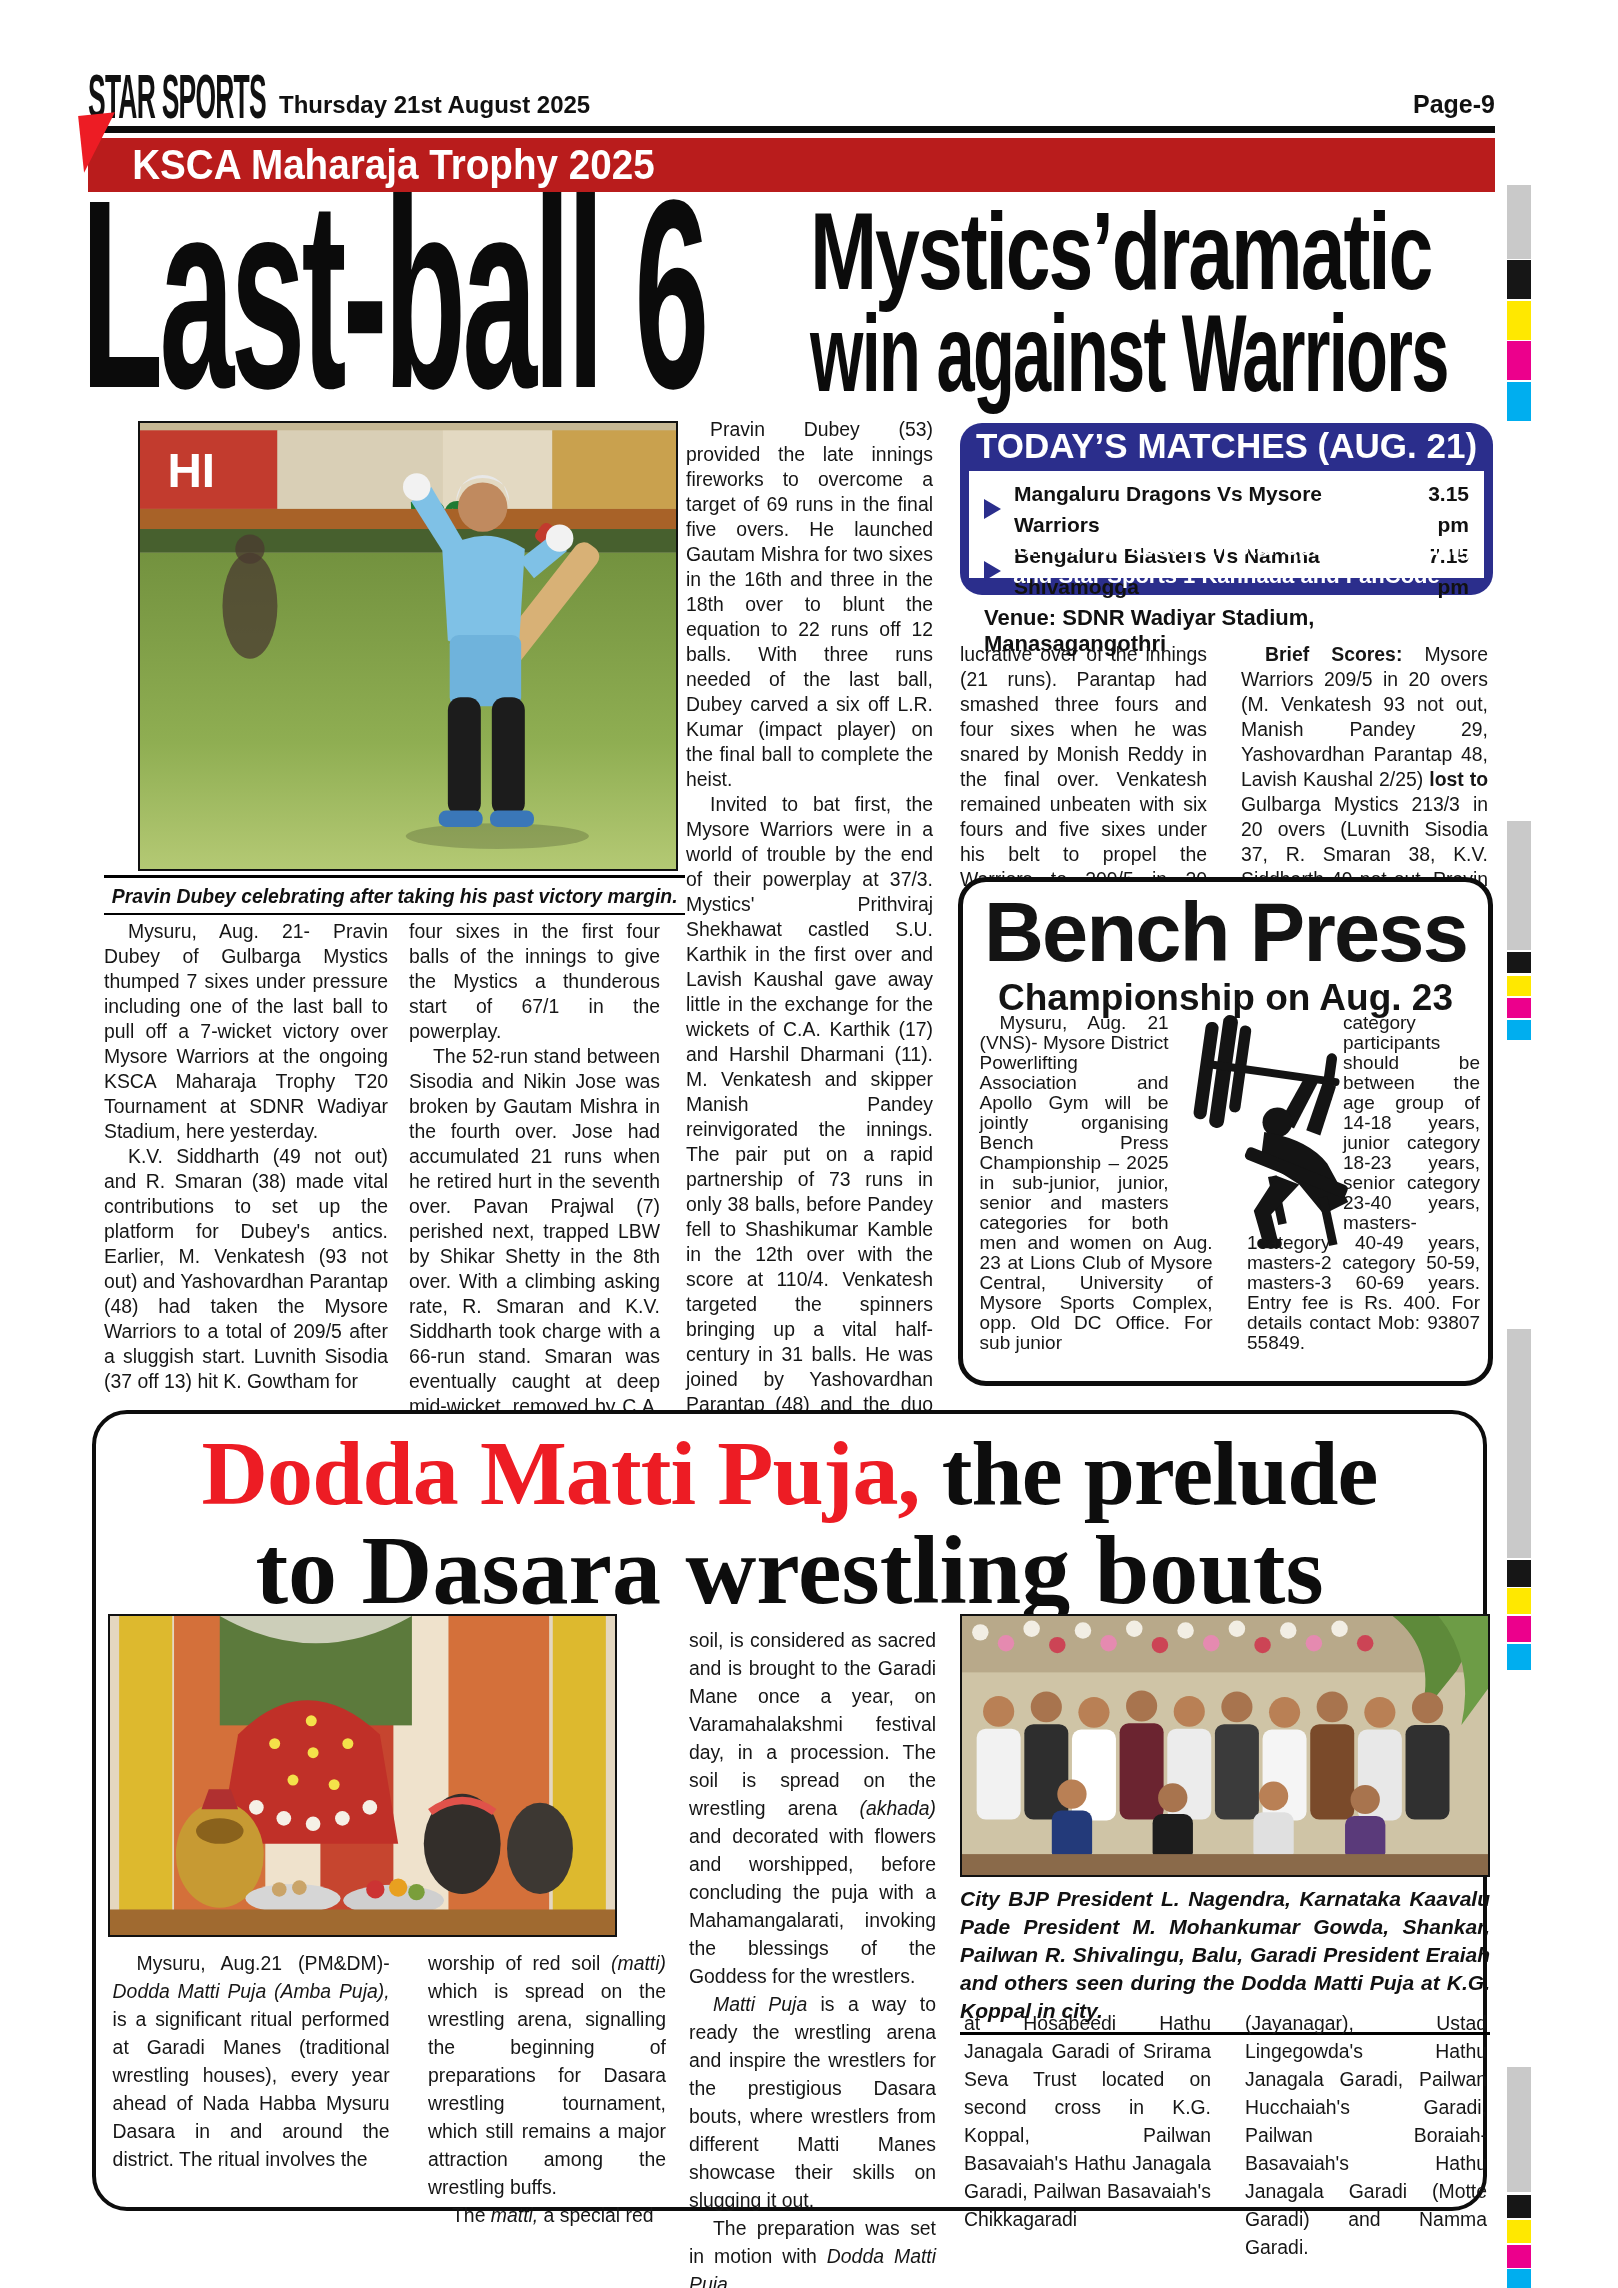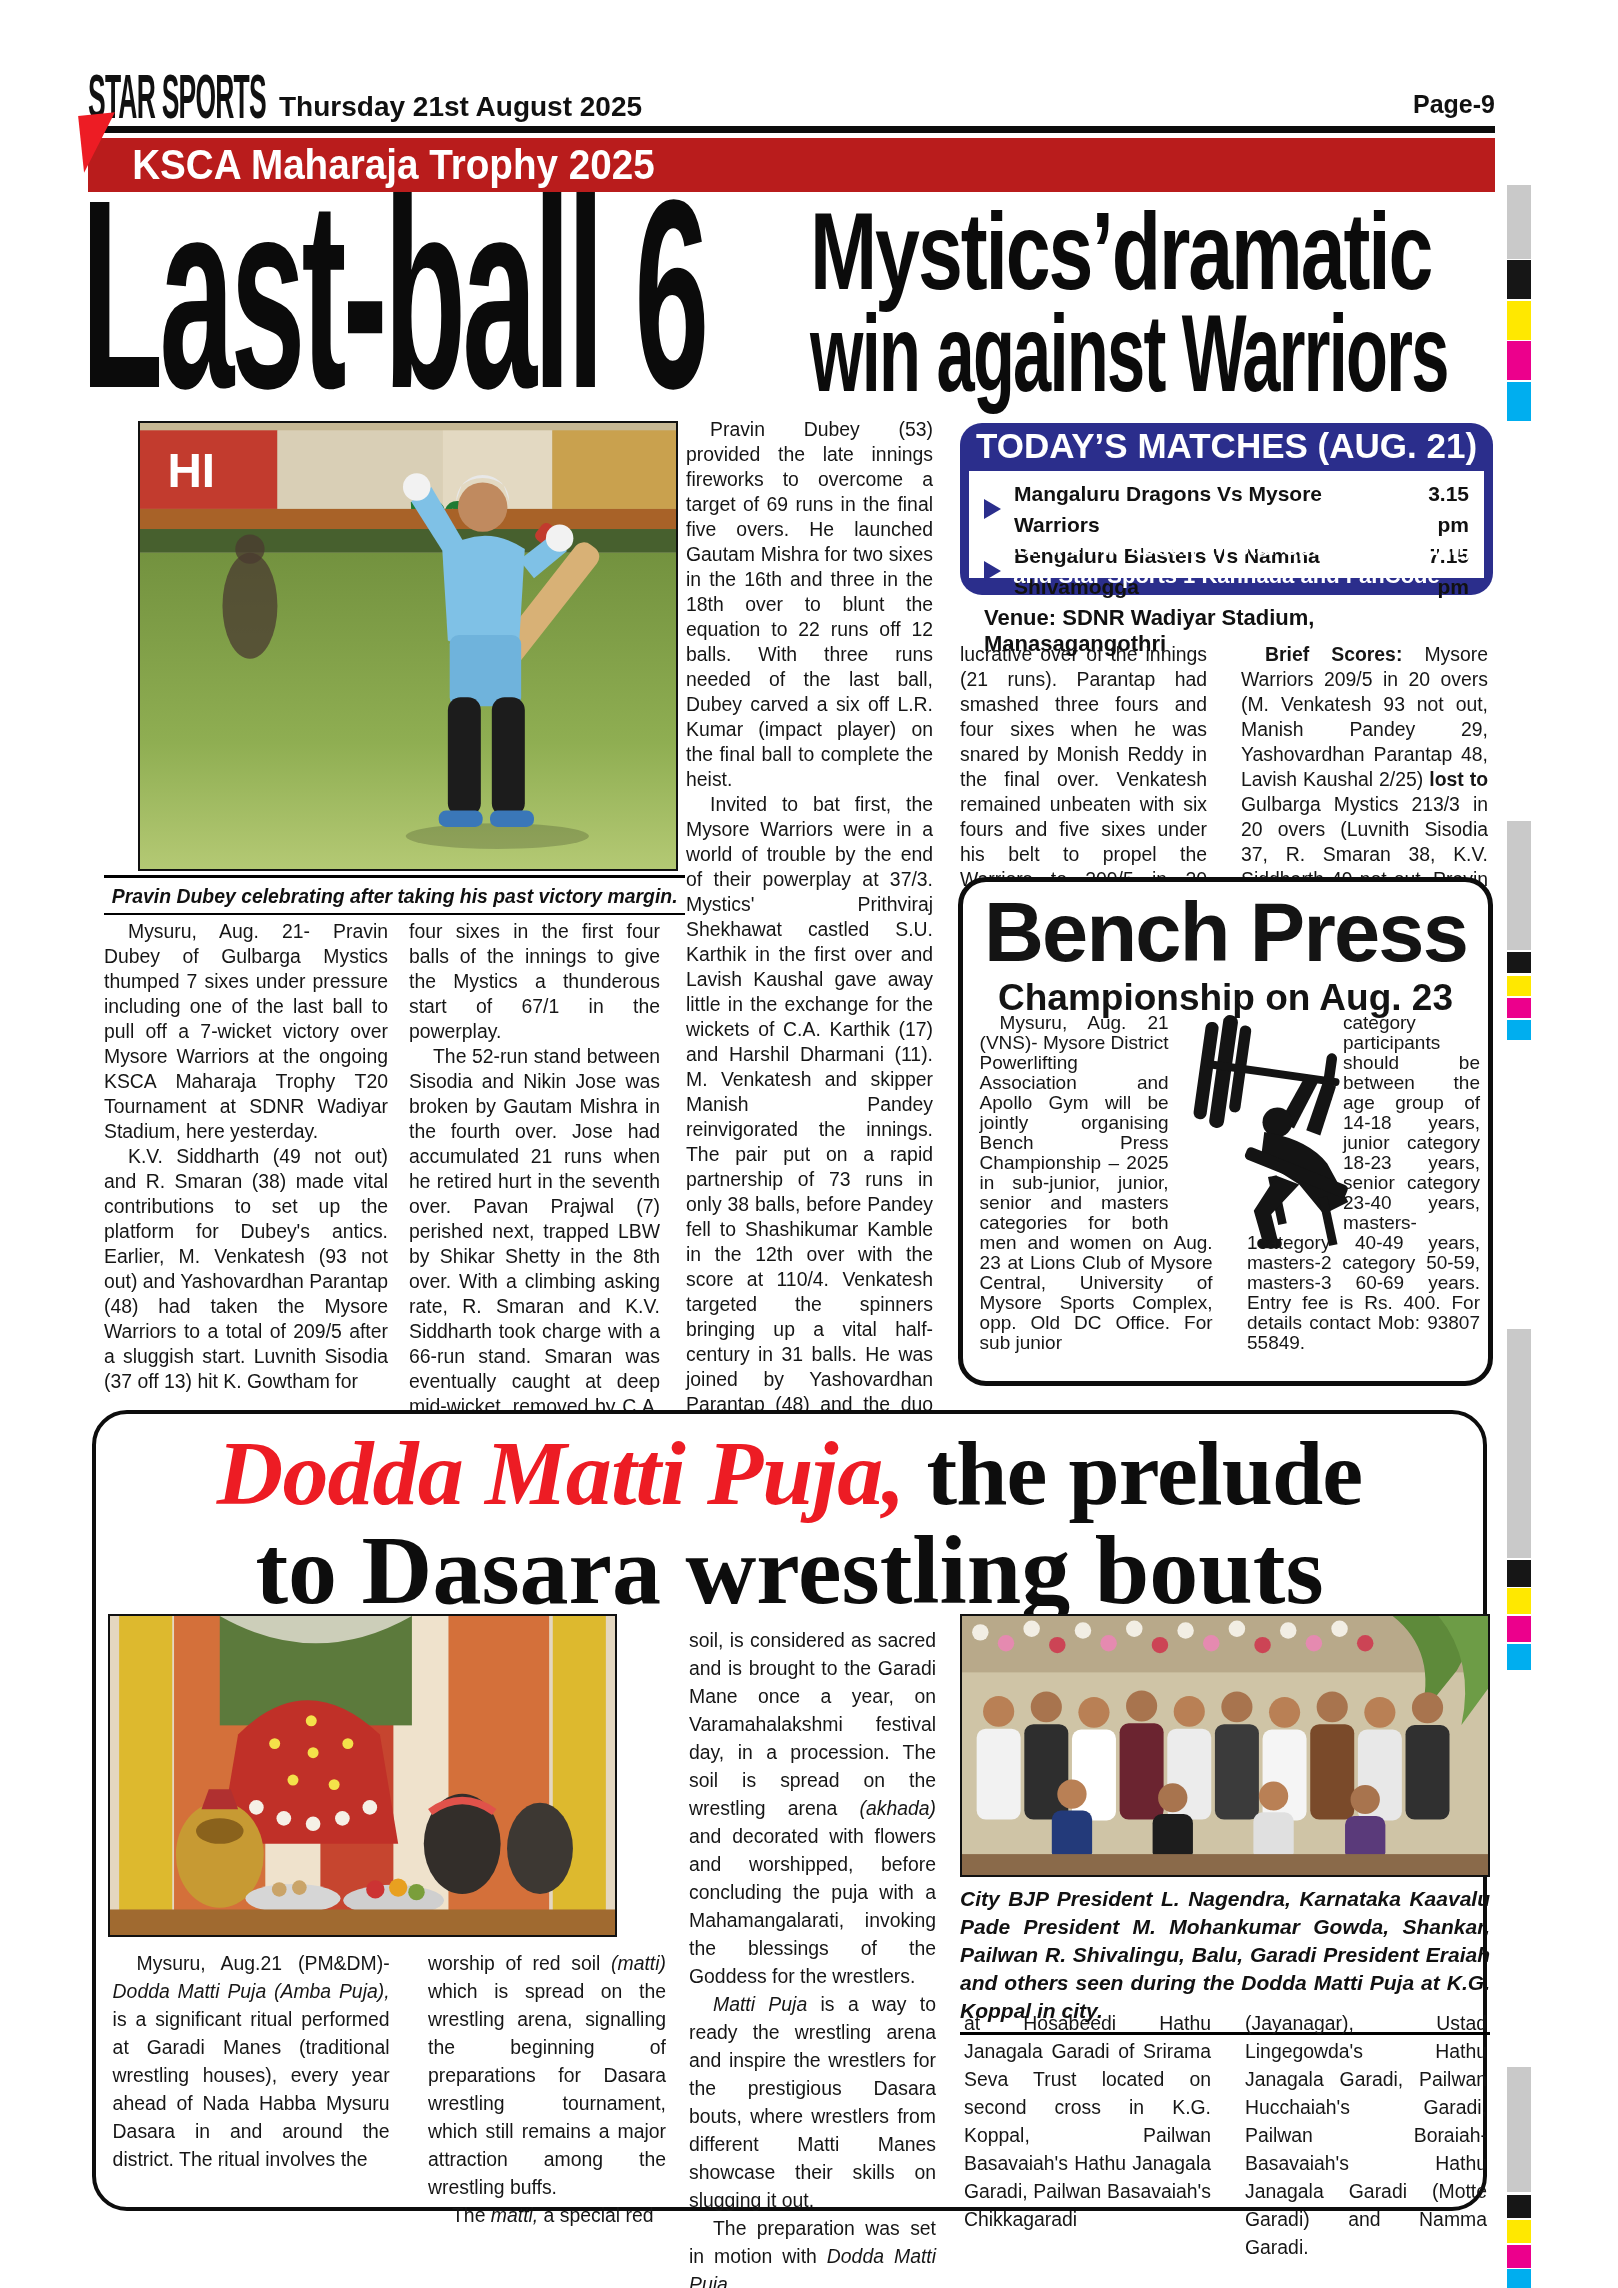--- a/index.html
+++ b/index.html
@@ -5,21 +5,21 @@
   html,body{margin:0;padding:0;background:#e8e8e8;}
   .page{position:relative;width:1619px;height:2289px;background:#ffffff;
         font-family:"Liberation Sans",sans-serif;overflow:hidden;margin:0 auto;}
   .abs{position:absolute;}
   .nowrap{white-space:nowrap;}
   .cond{transform-origin:0 0;display:inline-block;}
 
   
   .masthead-title{left:88px;top:65px;font-size:63px;font-weight:bold;letter-spacing:-1.8px;
                   line-height:1;transform:scaleX(.42);color:#111;}
-  .masthead-date{left:279px;top:91px;font-size:28px;font-weight:bold;color:#111;}
+  .masthead-date{left:279px;top:91px;font-size:24px;font-weight:bold;color:#111;}
   .page-number{left:1292px;top:90px;width:203px;text-align:right;font-size:25px;font-weight:bold;color:#111;}
   .header-rule{left:88px;top:126px;width:1407px;height:6.5px;background:#0d0d0d;}
 
   
   .banner{left:88px;top:138px;width:1407px;height:54px;background:#b91c1c;}
   .banner-label{color:#fff;font-size:42px;font-weight:bold;line-height:54px;padding-left:48px;
                 transform:scaleX(.92);transform-origin:0 50%;display:block;white-space:nowrap;}
   .red-flag{left:81px;top:114px;width:0;height:0;border-top:57px solid #ed1c24;
             border-right:37px solid transparent;transform:rotate(-6deg);}
 
@@ -69,21 +69,21 @@
   .spacer-r{float:right;width:44px;height:201px;}
   .spacer-l{float:left;width:96px;height:209px;}
   .bench-icon{position:absolute;left:212px;top:127px;width:175px;height:251px;}
 
   
   .wrestling{left:92px;top:1410px;width:1395px;height:801px;border:4.6px solid #0d0d0d;border-radius:35px;
              background:#fff;box-sizing:border-box;}
   .wr-head{position:absolute;left:0;right:0;top:13px;text-align:center;
            font-family:"Liberation Serif",serif;font-weight:bold;font-size:92px;line-height:1.0;
            letter-spacing:-0.9px;color:#0d0d0d;white-space:nowrap;}
-  .wr-head .red-it{color:#ed1c24;font-style:italic;}
+  .wr-head .red-it{color:#ed1c24;}
   .wr-head2{position:absolute;left:0;right:0;top:107px;text-align:center;
             font-family:"Liberation Serif",serif;font-weight:bold;font-size:98px;line-height:1.0;color:#0d0d0d;}
   .wr-col{position:absolute;font-size:19.4px;line-height:28px;text-align:justify;color:#161616;}
   .wr-col p{margin:0;text-indent:24px;}
   .wr-col p.noind{text-indent:0;}
   .puja-photo{position:absolute;left:12px;top:200px;width:509px;height:323px;border:2.8px solid #111;box-sizing:border-box;}
   .group-photo{position:absolute;left:864px;top:200px;width:530px;height:263px;border:2.8px solid #111;box-sizing:border-box;}
   .group-caption{position:absolute;left:864px;top:471px;width:530px;font-size:21px;font-weight:bold;font-style:italic;
                  line-height:28px;text-align:justify;color:#111;border-bottom:3.7px solid #000;padding-bottom:7.4px;}
 

